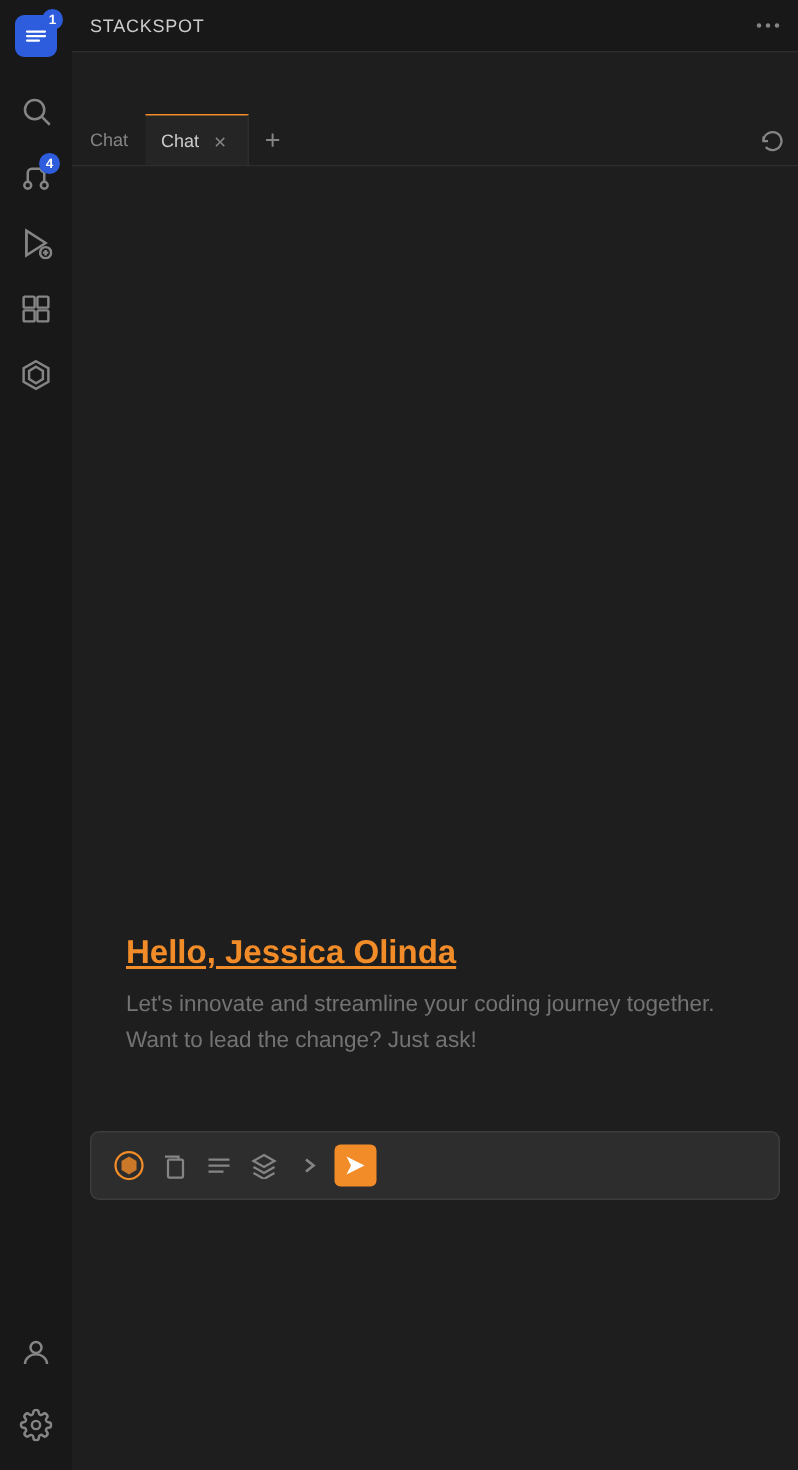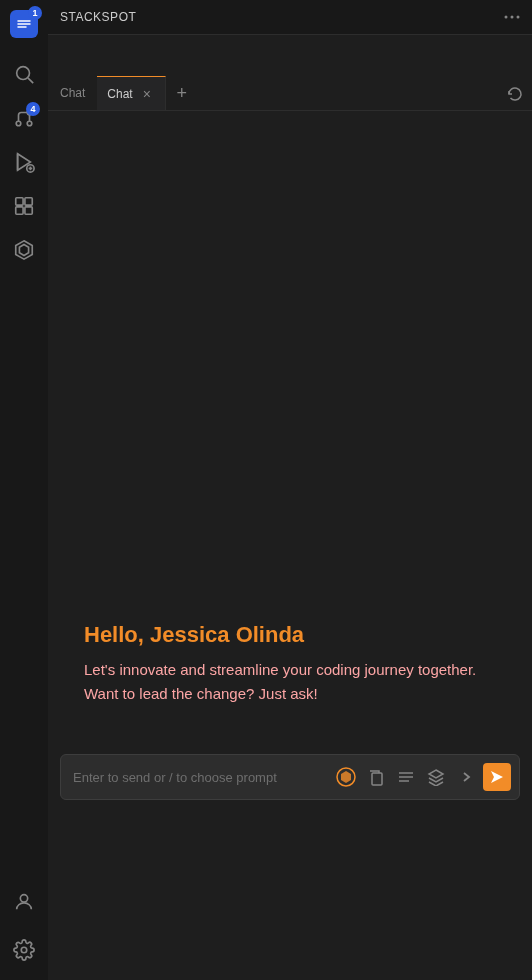--- a/index.html
+++ b/index.html
@@ -259,24 +259,25 @@
 
     .welcome-section {
       padding: 20px 16px;
     }
 
     .welcome-name {
       color: #f28c28;
       font-size: 22px;
       font-weight: 600;
       margin-bottom: 10px;
+      text-decoration: underline;
     }
 
     .welcome-message {
-      color: #fca5a5;
+      color: #737373;
       font-size: 15px;
       line-height: 1.6;
     }
 
     
     .input-area {
       padding: 8px 12px 12px;
       background: #1e1e1e;
       flex-shrink: 0;
     }
@@ -450,21 +451,20 @@
   <div class="chat-content">
     <div class="chat-messages">
       <div class="welcome-section">
         <div class="welcome-name">Hello, Jessica Olinda</div>
         <div class="welcome-message">Let's innovate and streamline your coding journey together. Want to lead the change? Just ask!</div>
       </div>
     </div>
 
     <div class="input-area">
       <div class="input-container">
-        <input class="chat-input" type="text" placeholder="Enter to send or / to choose prompt" style="">
         <div class="input-actions">
 
           <div class="input-action-btn">
             <svg width="20" height="20" viewBox="0 0 20 20" fill="none">
               <circle cx="10" cy="10" r="9" stroke="#f28c28" stroke-width="1.5"></circle>
               <polygon points="10,4 15,7 15,13 10,16 5,13 5,7" fill="#f28c28" opacity="0.8"></polygon>
             </svg>
           </div>
 
           <div class="input-action-btn">

